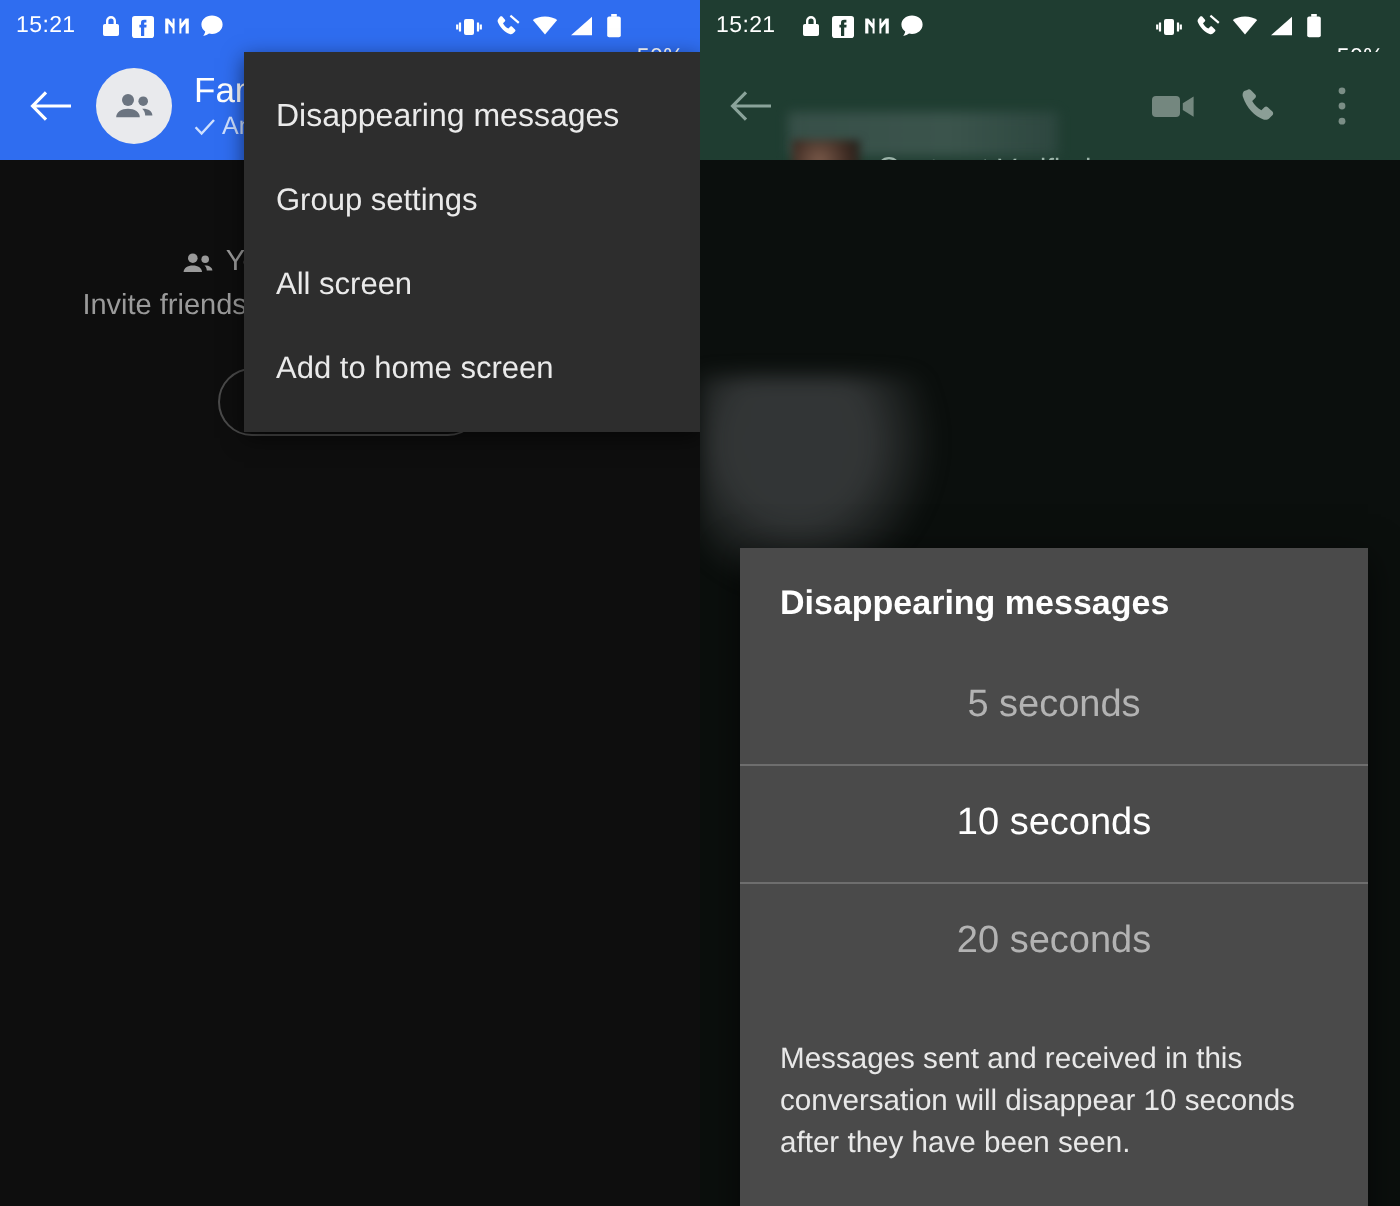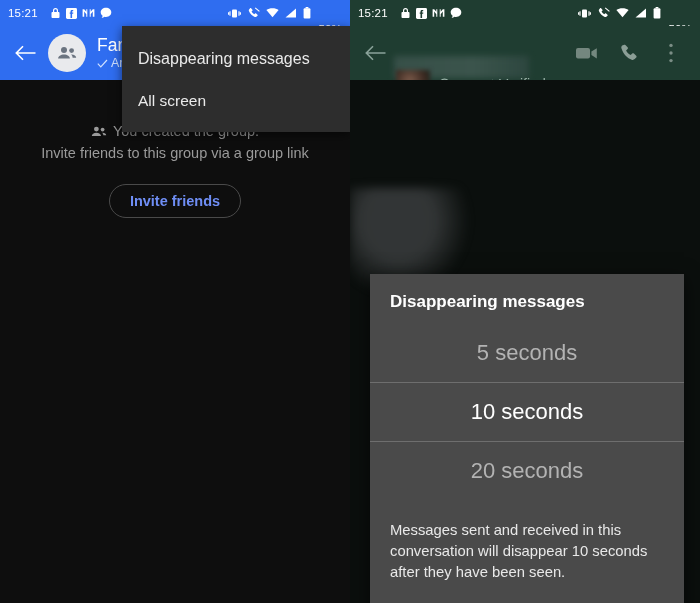--- a/index.html
+++ b/index.html
@@ -117,21 +117,21 @@
   
   .dialog-scrim { position: absolute; inset: 0; z-index: 50; }
   .dialog {
     position: absolute; left: 20px; top: 194px; width: 314px;
     background: #4a4a4a; color: #fff;
     box-shadow: 0 5px 18px rgba(0,0,0,.6);
     padding-bottom: 6px;
   }
   .dialog-title { font-size: 17px; font-weight: bold; padding: 18px 20px 12px 20px; }
   .opt {
-    text-align: center; font-size: 22px; padding: 19px 0; line-height: 20px;
+    text-align: center; font-size: 19px; padding: 19px 0; line-height: 20px;
   }
   .opt.dim { color: #b3b3b3; }
   .opt.sel { color: #ffffff; }
   .opt-divider { height: 1px; background: #6e6e6e; margin: 0; }
   .dialog-desc {
     color: #e8e8e8; font-size: 14.8px; line-height: 21px;
     padding: 20px 32px 4px 20px;
   }
   .dialog-actions {
     display: flex; justify-content: flex-end; align-items: center;
@@ -252,21 +252,23 @@
         <div>Invite friends to this group via a group link</div>
       </div>
 
       <div class="invite-wrap">
         <div class="invite-btn">Invite friends</div>
       </div>
     </div>
 
     <div class="menu">
       <div class="menu-item first">Disappearing messages</div>
+      <div class="menu-item">Group settings</div>
       <div class="menu-item">All screen</div>
+      <div class="menu-item">Add to home screen</div>
     </div>
   </div>
 
   <div class="screen screen-right">
 
     <div class="statusbar sb-green">
       <div class="sb-left">
         <span class="sb-time">15:21</span>
         <span class="ic">
             <svg width="11" height="12" viewBox="0 0 11 12">

